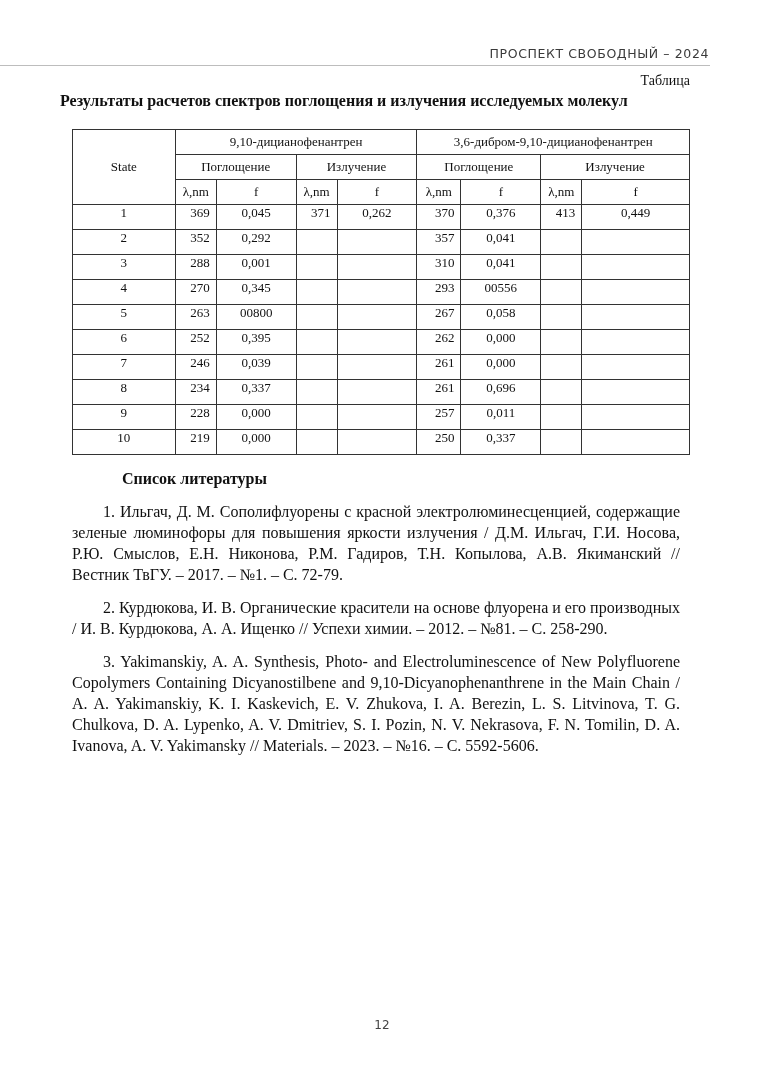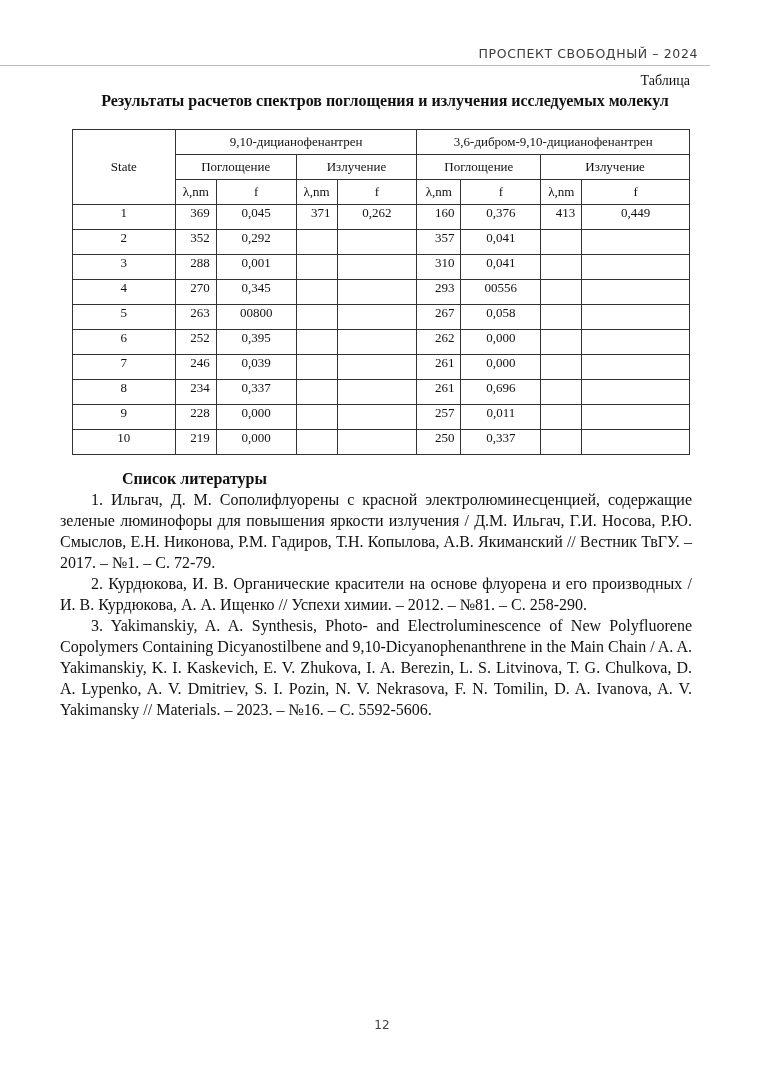--- a/index.html
+++ b/index.html
@@ -1,33 +1,33 @@
 <!DOCTYPE html>
 <html><head>
 <meta charset="utf-8">
 <style>
   html, body { margin: 0; padding: 0; background: #ffffff; }
   body { width: 764px; height: 1080px; position: relative; overflow: hidden;
          font-family: "Liberation Serif", serif; color: #111; }
   .header { position: absolute; left: 0; top: 40px; width: 710px; height: 25px;
             border-bottom: 1px solid #bdbdbd; }
-  .header-text { position: absolute; right: 12px; top: 6px;
+  .header-text { position: absolute; right: 1px; top: 6px;
                  font-family: "DejaVu Sans", sans-serif; font-size: 12.5px; letter-spacing: 0.6px; color: #3a3a3a; }
   .table-label { position: absolute; right: 74px; top: 73px; font-size: 14px; }
-  .table-title { position: absolute; left: 60px; width: 650px; top: 92px; text-align: center;
+  .table-title { position: absolute; left: 60px; width: 650px; top: 92px; text-align: left;
                  font-weight: bold; font-size: 16px; line-height: 18px; }
   table.data { position: absolute; left: 72px; top: 129px; width: 618px;
                border-collapse: collapse; font-size: 13px; }
   table.data td { border: 1px solid #333; padding: 0 6px; vertical-align: top; height: 24px; }
   table.data .hdr td { text-align: center; vertical-align: middle; }
   .c { text-align: center; }
   .l { text-align: right; }
   .refs { position: absolute; left: 60px; top: 468px; width: 632px; font-size: 16px; line-height: 21px; }
   .refs-title { font-weight: bold; padding-left: 62px; margin-bottom: 0; }
-  .ref { text-align: justify; text-indent: 31px; margin: 0; }
+  .ref { text-align: justify; text-indent: 31px; margin: 12px; }
   .page-num { position: absolute; left: 0; width: 764px; top: 1018px; text-align: center;
               font-family: "DejaVu Sans", sans-serif; font-size: 12px; color: #444; }
 </style>
 </head>
 <body>
 
 <div class="header">
   <span class="header-text">ПРОСПЕКТ СВОБОДНЫЙ – 2024</span>
 </div>
 
@@ -69,21 +69,21 @@
     <td>f</td>
   </tr>
   </tbody>
     <tbody id="rows">
       <tr>
         <td class="c">1</td>
         <td class="l">369</td>
         <td class="c">0,045</td>
         <td class="l">371</td>
         <td class="c">0,262</td>
-        <td class="l">160</td>
+        <td class="l">370</td>
         <td class="c">0,376</td>
         <td class="l">413</td>
         <td class="c">0,449</td>
       </tr>
       <tr>
         <td class="c">2</td>
         <td class="l">352</td>
         <td class="c">0,292</td>
         <td class="l"></td>
         <td class="c"></td>

